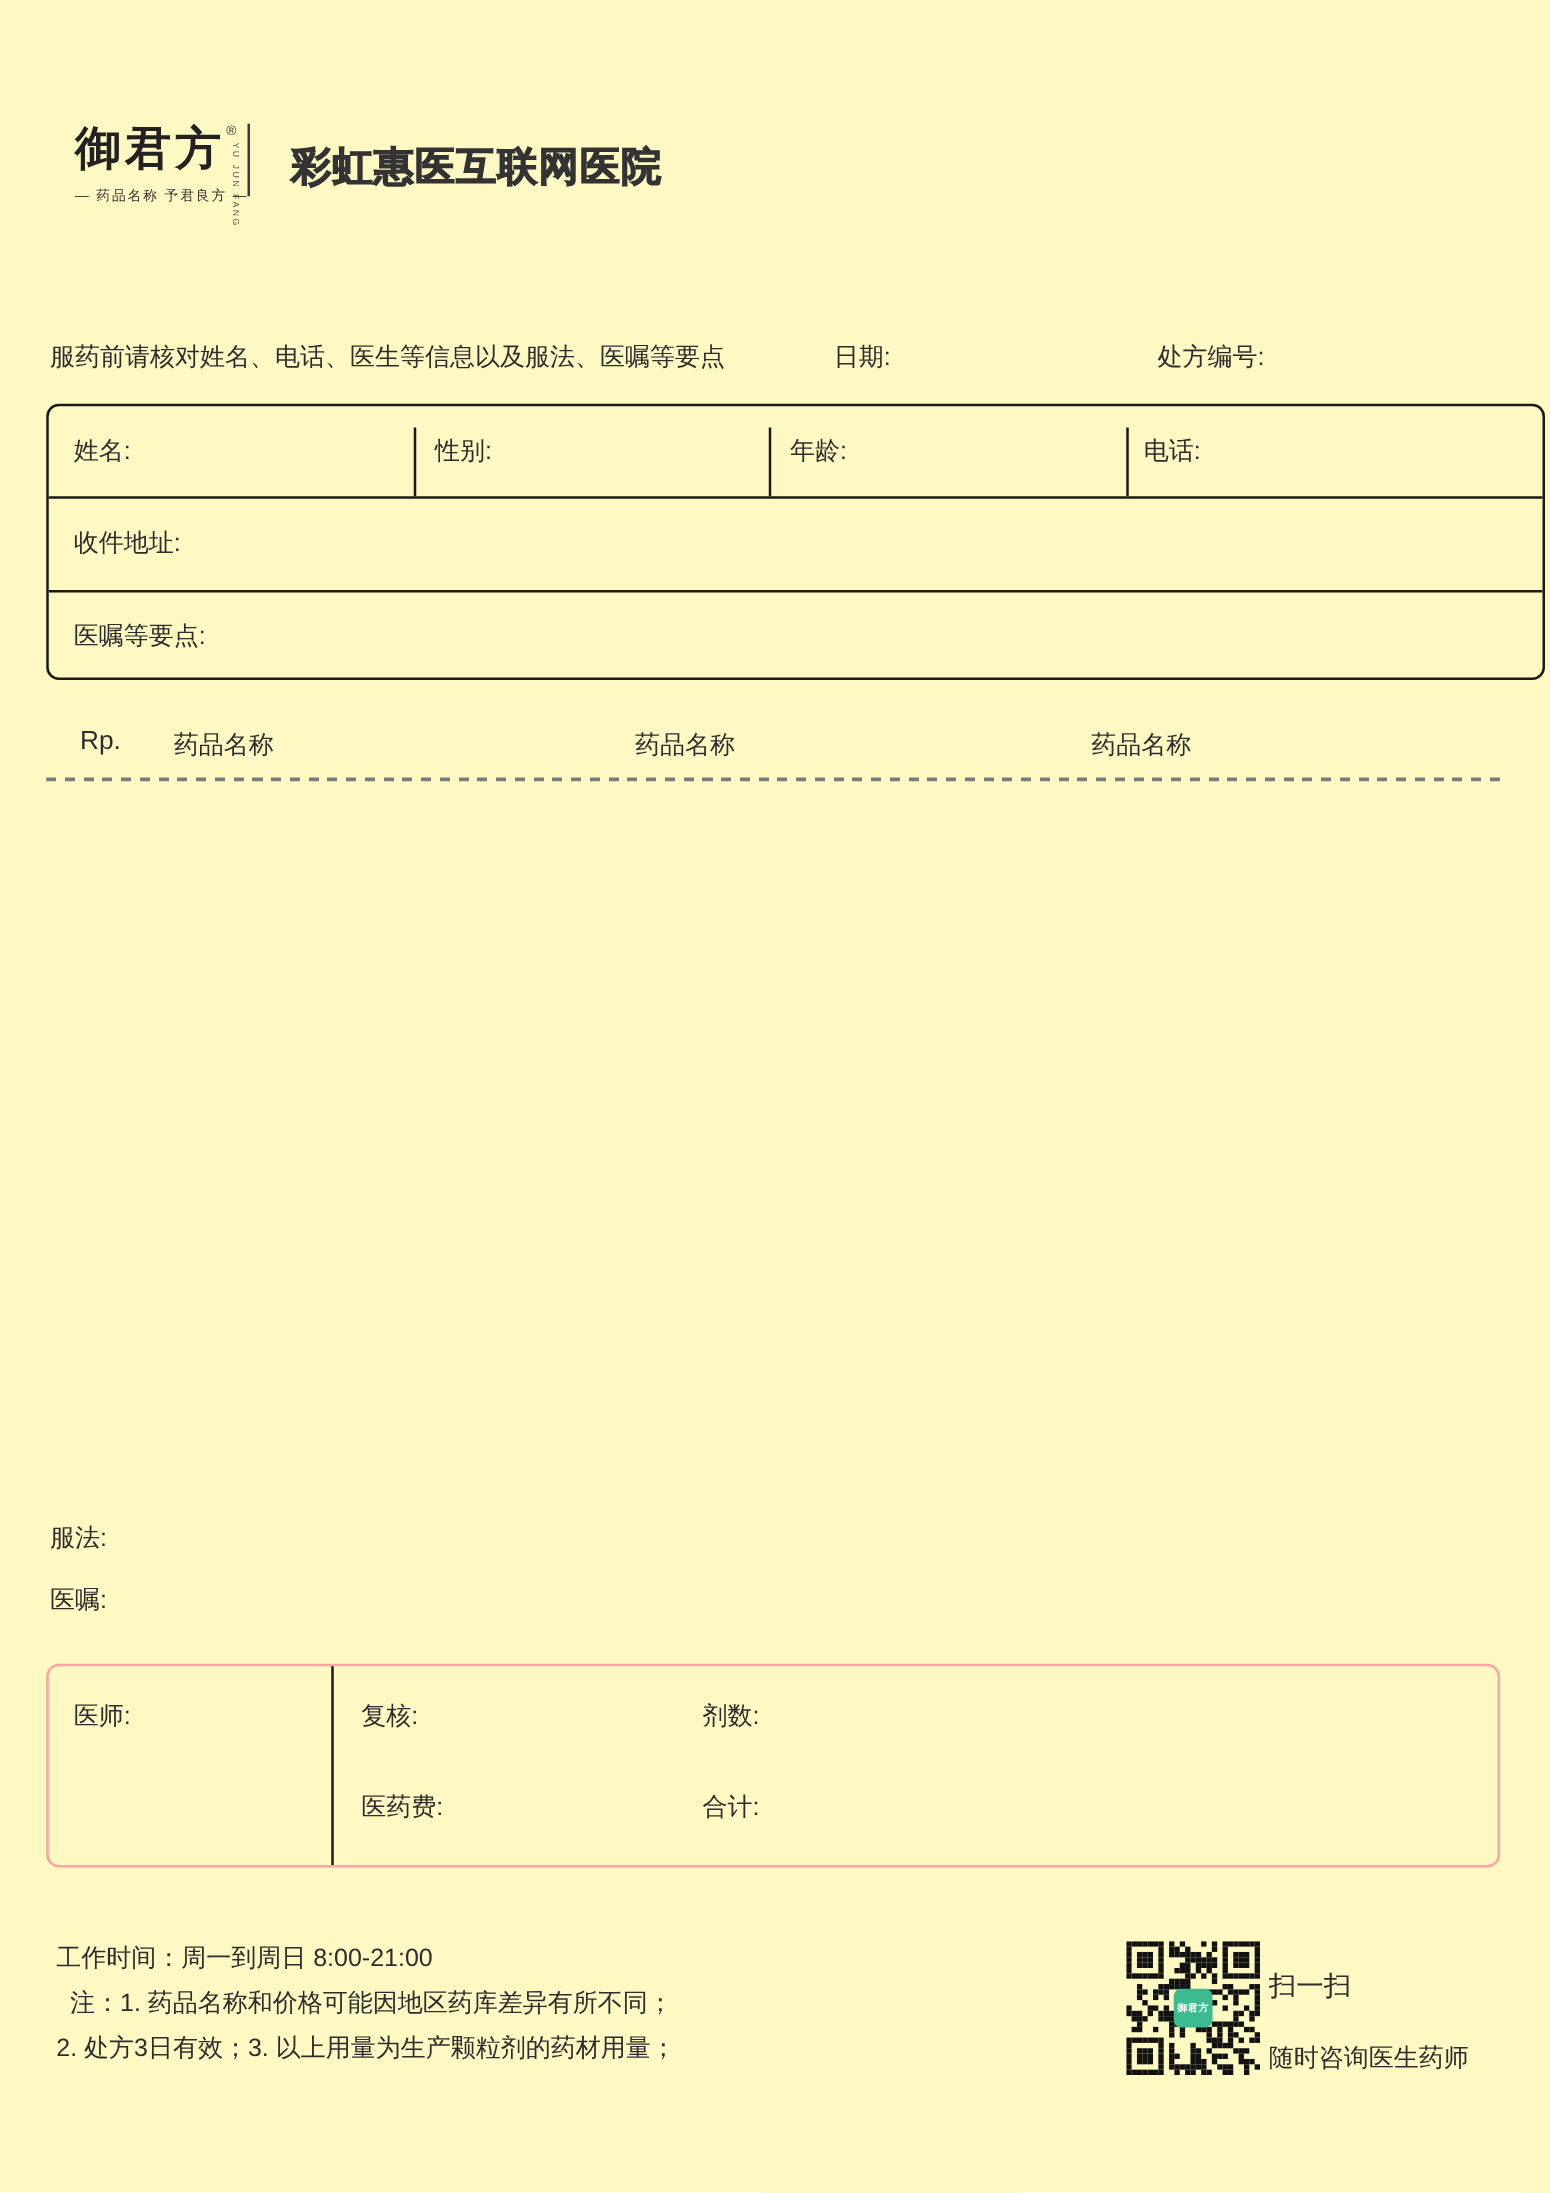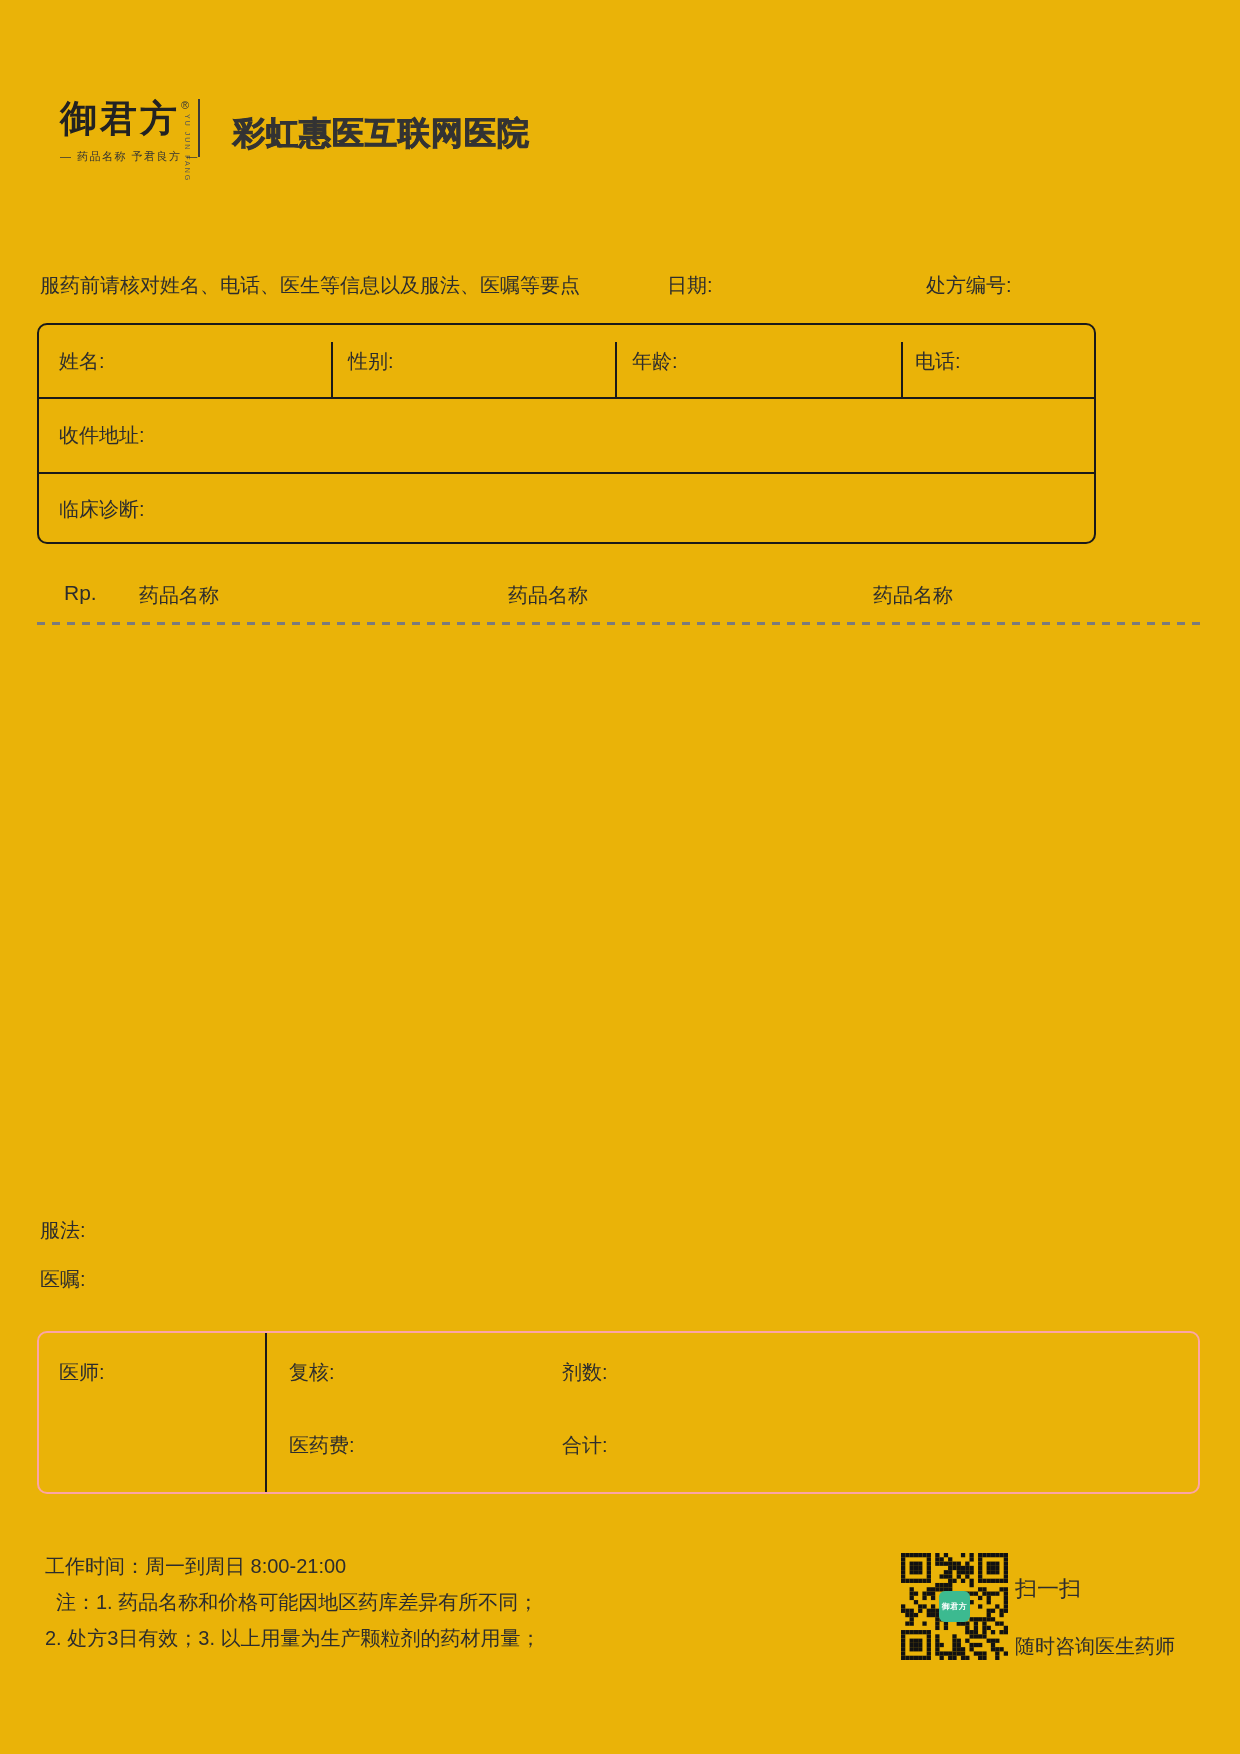--- a/index.html
+++ b/index.html
@@ -1,39 +1,39 @@
 <!DOCTYPE html>
 <html><head>
 <meta charset="utf-8">
 <style>
   * { margin:0; padding:0; box-sizing:border-box; }
   html,body { background:#ffffff; }
   body { font-family:"Liberation Sans","DejaVu Sans",sans-serif; color:#2d2d2d; }
-  .page { position:relative; width:1240px; height:1754px; background:#eab308; overflow:hidden; }
+  .page { position:relative; width:1240px; height:1754px; background:#fef9c3; overflow:hidden; }
   .abs { position:absolute; }
 
   
   .logo-name { left:60px; top:94px; font-family:"DejaVu Serif","Liberation Serif",serif;
                font-size:37px; font-weight:700; letter-spacing:3px; color:#222; }
   .reg-mark { left:181px; top:99px; font-size:11px; color:#333; }
   .logo-vertical { left:184px; top:114px; writing-mode:vertical-rl; font-size:7px;
                    letter-spacing:2px; color:#555; }
   .logo-tagline { left:60px; top:149px; font-size:11px; letter-spacing:1.5px; color:#333; white-space:nowrap; }
   .header-divider { left:198px; top:99px; width:2px; height:58px; background:#3a3a3a; }
   .hospital-name { left:233px; top:112px; font-size:32px; font-weight:900; letter-spacing:1px;
                    color:#333; -webkit-text-stroke:1px #333; white-space:nowrap; }
 
   
   .t20 { font-size:20px; color:#2d2d2d; white-space:nowrap; }
   .notice { left:40px; top:272px; }
   .date-label { left:667px; top:272px; }
   .rx-label { left:926px; top:272px; }
 
   
-  .patient-box { left:37px; top:323px; width:1059px; height:221px;
+  .patient-box { left:37px; top:323px; width:1199px; height:221px;
                  border:2px solid #1a1a1a; border-radius:10px; }
   .pb-row1 { position:absolute; left:0; top:0; width:100%; height:72px; }
   .pb-cell-label { position:absolute; top:0; height:72px; line-height:72px; font-size:20px; }
   .pb-vdiv { position:absolute; top:17px; width:1.5px; height:55px; background:#1a1a1a; }
   .pb-hline { position:absolute; left:0; width:100%; height:2px; background:#1a1a1a; }
   .pb-row-label { position:absolute; left:20px; font-size:20px; line-height:73px; height:73px; }
 
   
   .rp-label { left:64px; top:581px; font-size:21px; }
   .drug-col-1 { left:139px; top:582px; }
@@ -91,21 +91,21 @@
       <div class="pb-cell-label" style="left:309px;">性别:</div>
       <div class="pb-cell-label" style="left:593px;">年龄:</div>
       <div class="pb-cell-label" style="left:876px;">电话:</div>
       <div class="pb-vdiv" style="left:292px;"></div>
       <div class="pb-vdiv" style="left:576px;"></div>
       <div class="pb-vdiv" style="left:862px;"></div>
     </div>
     <div class="pb-hline" style="top:72px;"></div>
     <div class="pb-row-label" style="top:74px;">收件地址:</div>
     <div class="pb-hline" style="top:147px;"></div>
-    <div class="pb-row-label" style="top:148px;">临床诊断:</div>
+    <div class="pb-row-label" style="top:148px;">医嘱等要点:</div>
   </div>
 
   <div class="abs rp-label">Rp.</div>
   <div class="abs t20 drug-col-1">药品名称</div>
   <div class="abs t20 drug-col-2">药品名称</div>
   <div class="abs t20 drug-col-3">药品名称</div>
   <div class="abs dashed-line"></div>
 
   <div class="abs t20 usage-label">服法:</div>
   <div class="abs t20 advice-label">医嘱:</div>

